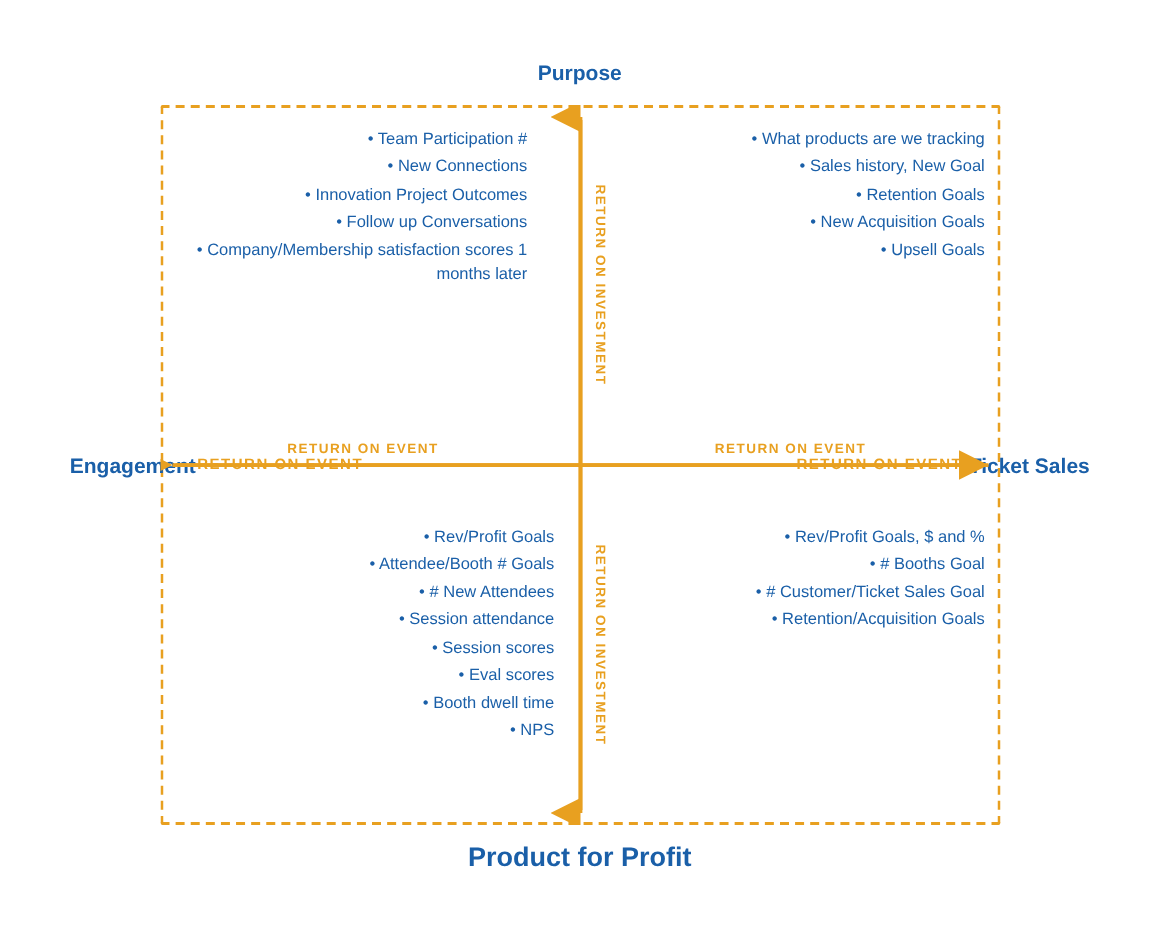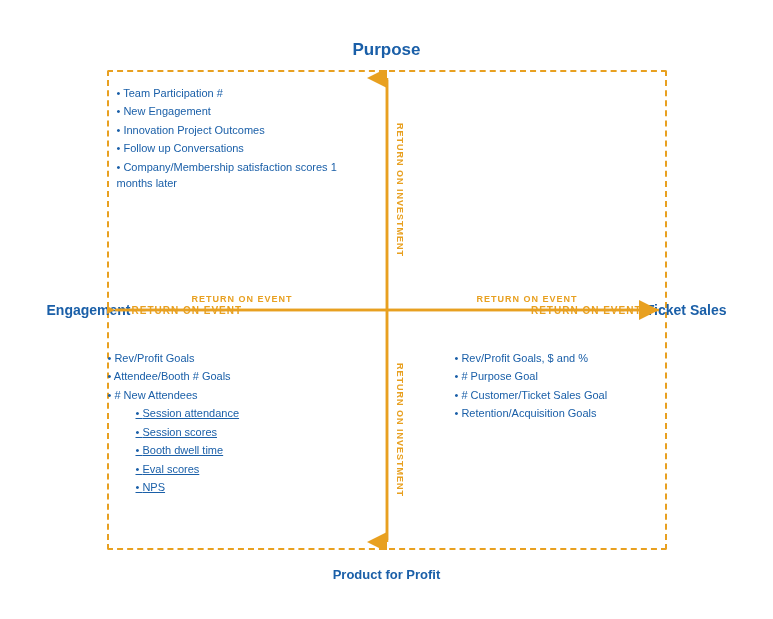--- a/index.html
+++ b/index.html
@@ -29,31 +29,31 @@
       border-radius: 2px;
     }
     
     .label-purpose {
       position: absolute;
       top: 10px;
       left: 50%;
       transform: translateX(-50%);
       color: #1a5fa8;
       font-weight: bold;
-      font-size: 17px;
+      font-size: 14px;
       text-align: center;
     }
     .label-profit {
       position: absolute;
       bottom: 8px;
       left: 50%;
       transform: translateX(-50%);
       color: #1a5fa8;
       font-weight: bold;
-      font-size: 13px;
+      font-size: 18px;
     }
     .label-engagement {
       position: absolute;
       left: 0px;
       top: 50%;
       transform: translateY(-50%);
       color: #1a5fa8;
       font-weight: bold;
       font-size: 14px;
     }
@@ -97,36 +97,36 @@
       height: calc(100% - 80px);
       pointer-events: none;
     }
 
     
     .quadrant {
       position: absolute;
       font-size: 11px;
       color: #1a5fa8;
       line-height: 1.5;
+      text-align: right;
     }
     .quadrant ul {
       list-style: none;
       padding: 0;
     }
     .quadrant ul li::before {
       content: "• ";
       color: #1a5fa8;
     }
     .quadrant ul li {
       margin-bottom: 2px;
     }
     .sub-list {
       margin-left: 28px;
       list-style: none;
-      text-decoration: underline;
     }
     .sub-list li::before {
       content: "o ";
       color: #1a5fa8;
     }
 
     
     .q-top-left {
       top: 55px;
       left: 70px;
@@ -134,29 +134,28 @@
     }
     
     .q-top-right {
       top: 55px;
       left: 360px;
       width: 250px;
     }
     
     .q-bottom-left {
       top: 320px;
-      left: 61px;
+      left: 78px;
       width: 245px;
     }
     
     .q-bottom-right {
       top: 320px;
       left: 360px;
       width: 250px;
-      margin-left: 48px;
     }
   </style>
 </head>
 <body>
 
 <div class="diagram-wrapper">
 
   <div class="outer-box"></div>
 
   <div class="label-purpose">Purpose</div>
@@ -196,45 +195,54 @@
     <text x="420" y="232" fill="#E8A020" font-size="9" font-weight="bold" letter-spacing="1" text-anchor="middle">RETURN ON EVENT</text>
 
     <text x="290" y="120" fill="#E8A020" font-size="9" font-weight="bold" letter-spacing="1" transform="rotate(90, 290, 120)" text-anchor="middle">RETURN ON INVESTMENT</text>
 
     <text x="290" y="360" fill="#E8A020" font-size="9" font-weight="bold" letter-spacing="1" transform="rotate(90, 290, 360)" text-anchor="middle">RETURN ON INVESTMENT</text>
   </svg>
 
   <div class="quadrant q-top-left">
     <ul>
       <li>Team Participation #</li>
-      <li>New Engagement</li>
+      <li>New Connections</li>
       <li>Innovation Project Outcomes</li>
       <li>Follow up Conversations</li>
       <li>Company/Membership satisfaction scores 1 months later</li>
     </ul>
   </div>
 
+  <div class="quadrant q-top-right">
+    <ul>
+      <li>What products are we tracking</li>
+      <li>Sales history, New Goal</li>
+      <li>Retention Goals</li>
+      <li>New Acquisition Goals</li>
+      <li>Upsell Goals</li>
+    </ul>
+  </div>
 
   <div class="quadrant q-bottom-left">
     <ul>
       <li>Rev/Profit Goals</li>
       <li>Attendee/Booth # Goals</li>
       <li># New Attendees</li>
     </ul>
     <ul class="sub-list">
       <li>Session attendance</li>
       <li>Session scores</li>
+      <li>Eval scores</li>
       <li>Booth dwell time</li>
-      <li>Eval scores</li>
       <li>NPS</li>
     </ul>
   </div>
 
   <div class="quadrant q-bottom-right">
     <ul>
       <li>Rev/Profit Goals, $ and %</li>
-      <li># Purpose Goal</li>
+      <li># Booths Goal</li>
       <li># Customer/Ticket Sales Goal</li>
       <li>Retention/Acquisition Goals</li>
     </ul>
   </div>
 
 </div>
 
 </body></html>

